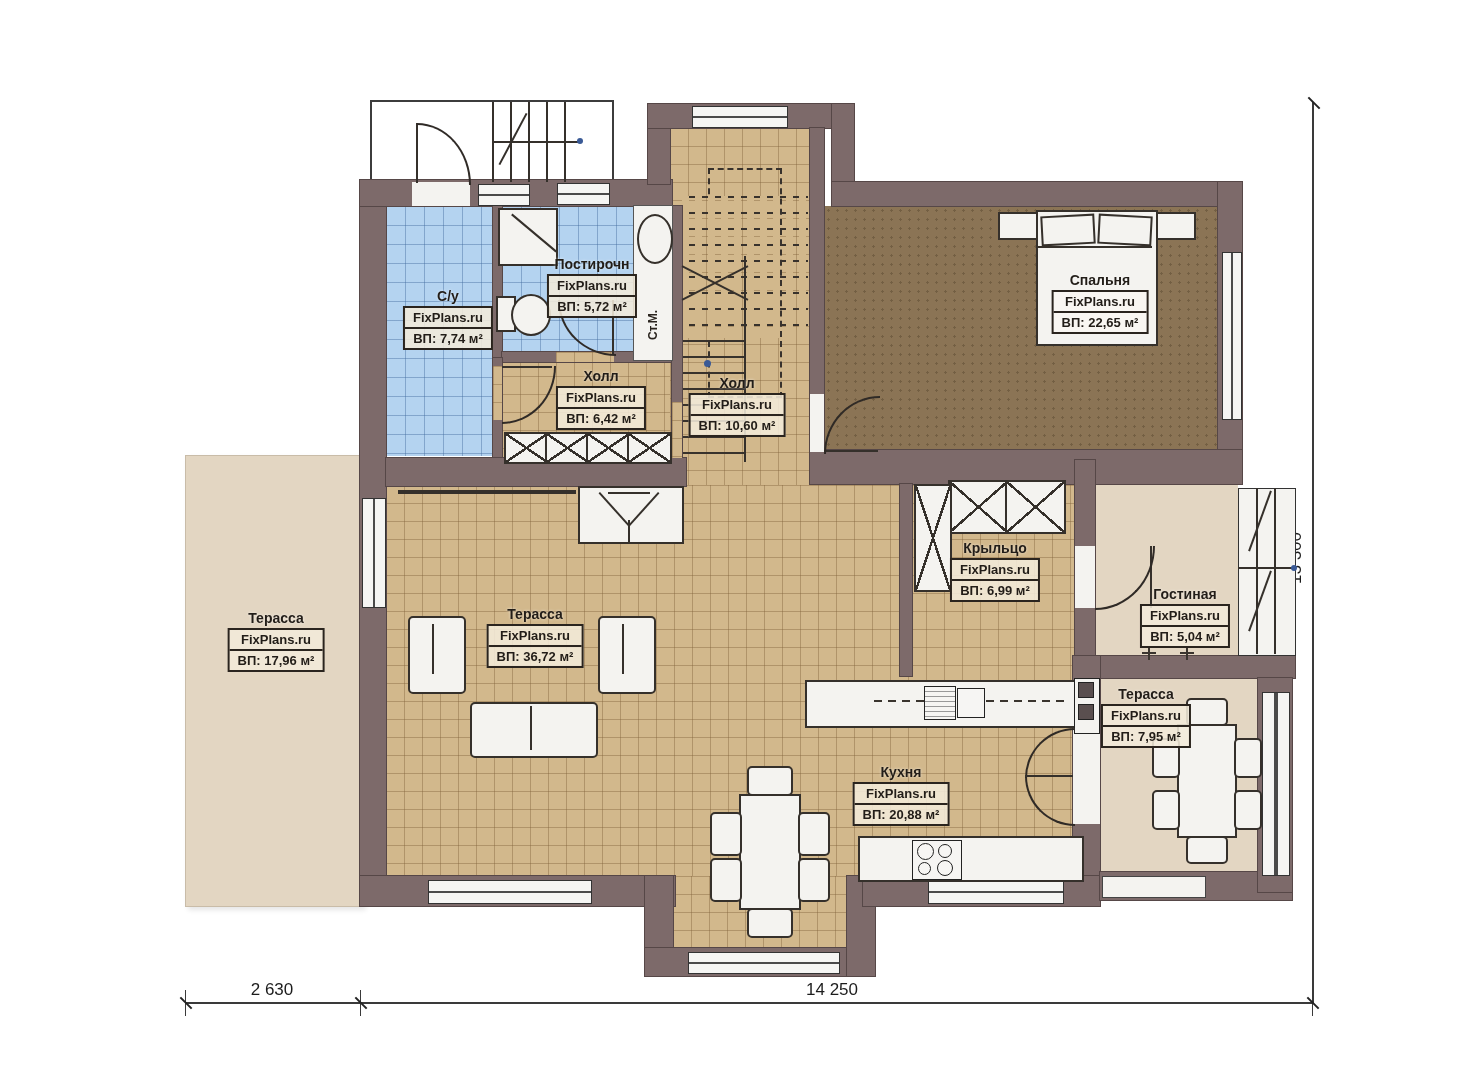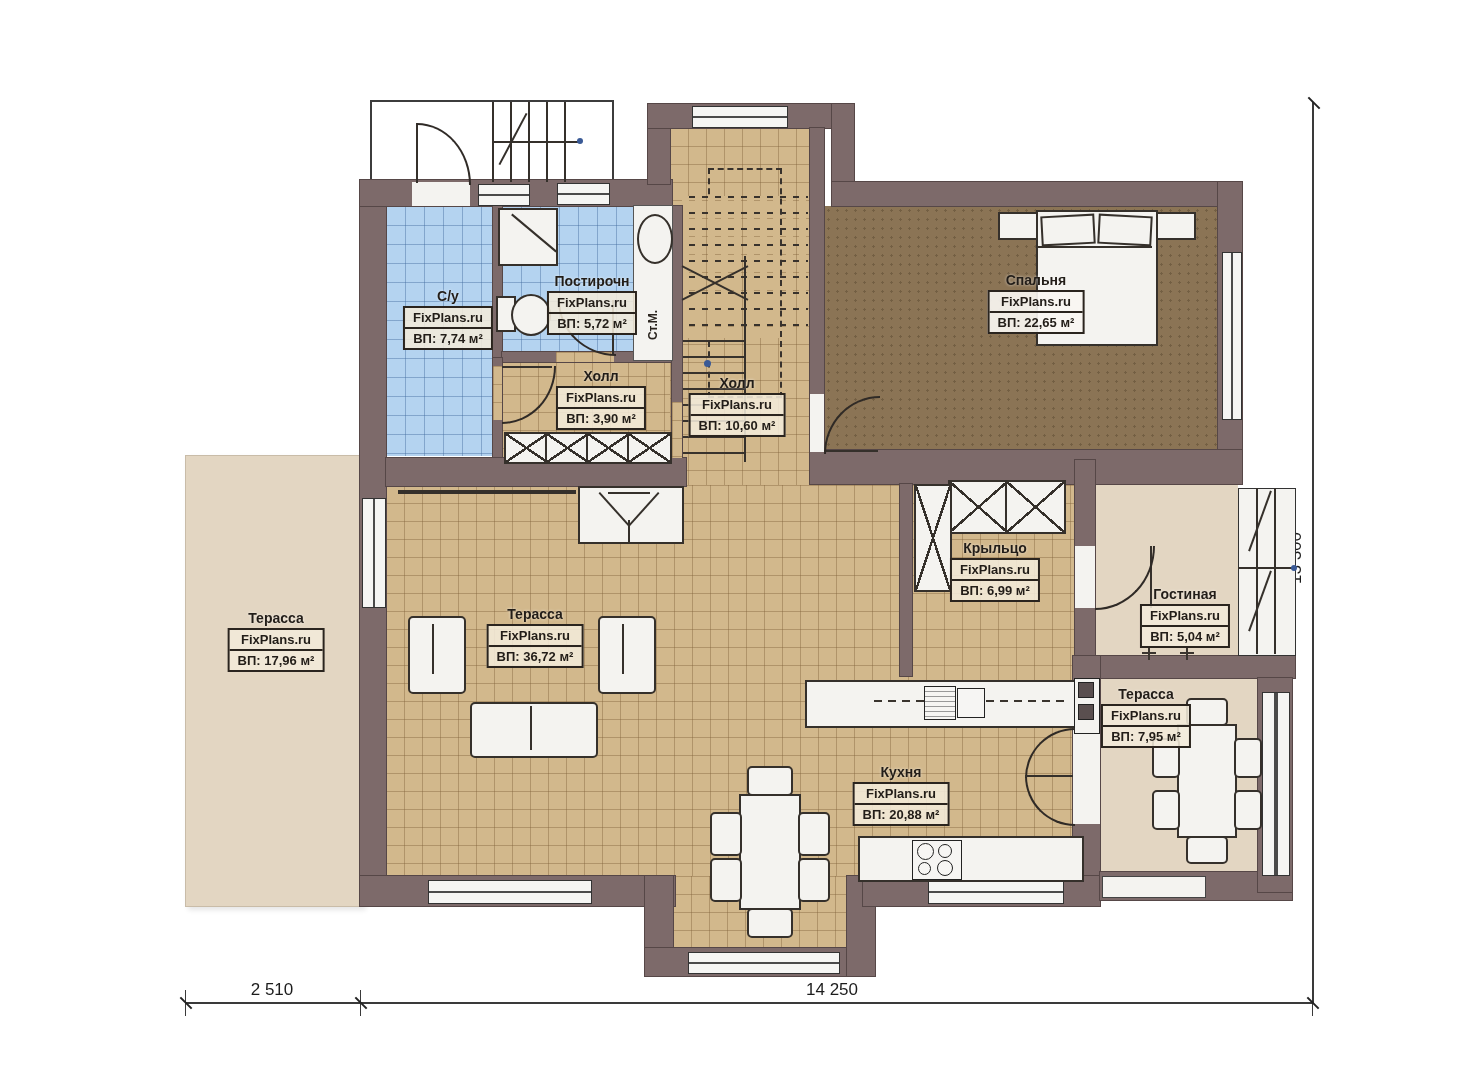--- a/index.html
+++ b/index.html
@@ -228,42 +228,42 @@
   <div class="abs arc" style="left:1025px;top:776px;width:48px;height:48px;border-right:none;border-top:none;border-radius:0 0 0 100%"></div>
   <div class="abs line" style="left:1025px;top:775px;width:48px;height:2px"></div>
 
   <div class="abs rlabel" style="left:448px;top:288px">
     <div class="rn">С/у</div>
     <div class="rbox">
       <div class="brand">FixPlans.ru</div>
       <div class="area">ВП: 7,74 м²</div>
     </div>
   </div>
-  <div class="abs rlabel" style="left:592px;top:273px">
+  <div class="abs rlabel" style="left:592px;top:256px">
     <div class="rn">Постирочн</div>
     <div class="rbox">
       <div class="brand">FixPlans.ru</div>
       <div class="area">ВП: 5,72 м²</div>
     </div>
   </div>
   <div class="abs rlabel" style="left:601px;top:368px">
     <div class="rn">Холл</div>
     <div class="rbox">
       <div class="brand">FixPlans.ru</div>
-      <div class="area">ВП: 3,90 м²</div>
+      <div class="area">ВП: 6,42 м²</div>
     </div>
   </div>
   <div class="abs rlabel" style="left:737px;top:375px">
     <div class="rn">Холл</div>
     <div class="rbox">
       <div class="brand">FixPlans.ru</div>
       <div class="area">ВП: 10,60 м²</div>
     </div>
   </div>
-  <div class="abs rlabel" style="left:1036px;top:272px">
+  <div class="abs rlabel" style="left:1100px;top:272px">
     <div class="rn">Спальня</div>
     <div class="rbox" style="background:rgba(248,246,242,.92)">
       <div class="brand">FixPlans.ru</div>
       <div class="area">ВП: 22,65 м²</div>
     </div>
   </div>
   <div class="abs rlabel" style="left:995px;top:540px">
     <div class="rn">Крыльцо</div>
     <div class="rbox">
       <div class="brand">FixPlans.ru</div>
@@ -306,19 +306,19 @@
     </div>
   </div>
 
   <div class="abs dimline" style="left:185px;top:1002px;width:1128px;height:2px"></div>
   <div class="abs dimline" style="left:185px;top:990px;width:1px;height:26px"></div>
   <div class="abs dimline" style="left:360px;top:990px;width:1px;height:26px"></div>
   <div class="abs dimline" style="left:1312px;top:990px;width:1px;height:26px"></div>
   <div class="abs tick" style="left:178px;top:1002px"></div>
   <div class="abs tick" style="left:353px;top:1002px"></div>
   <div class="abs tick" style="left:1305px;top:1002px"></div>
-  <div class="abs dimtxt" style="left:272px;top:980px;transform:translateX(-50%)">2 510</div>
+  <div class="abs dimtxt" style="left:272px;top:980px;transform:translateX(-50%)">2 630</div>
   <div class="abs dimtxt" style="left:832px;top:980px;transform:translateX(-50%)">14 250</div>
   <div class="abs dimline" style="left:1312px;top:102px;width:2px;height:902px"></div>
   <div class="abs tick" style="left:1306px;top:102px"></div>
   <div class="abs dimtxt" style="left:1270px;top:548px;transform:rotate(-90deg);transform-origin:center">13 300</div>
 
 </div>
 
 </body></html>

